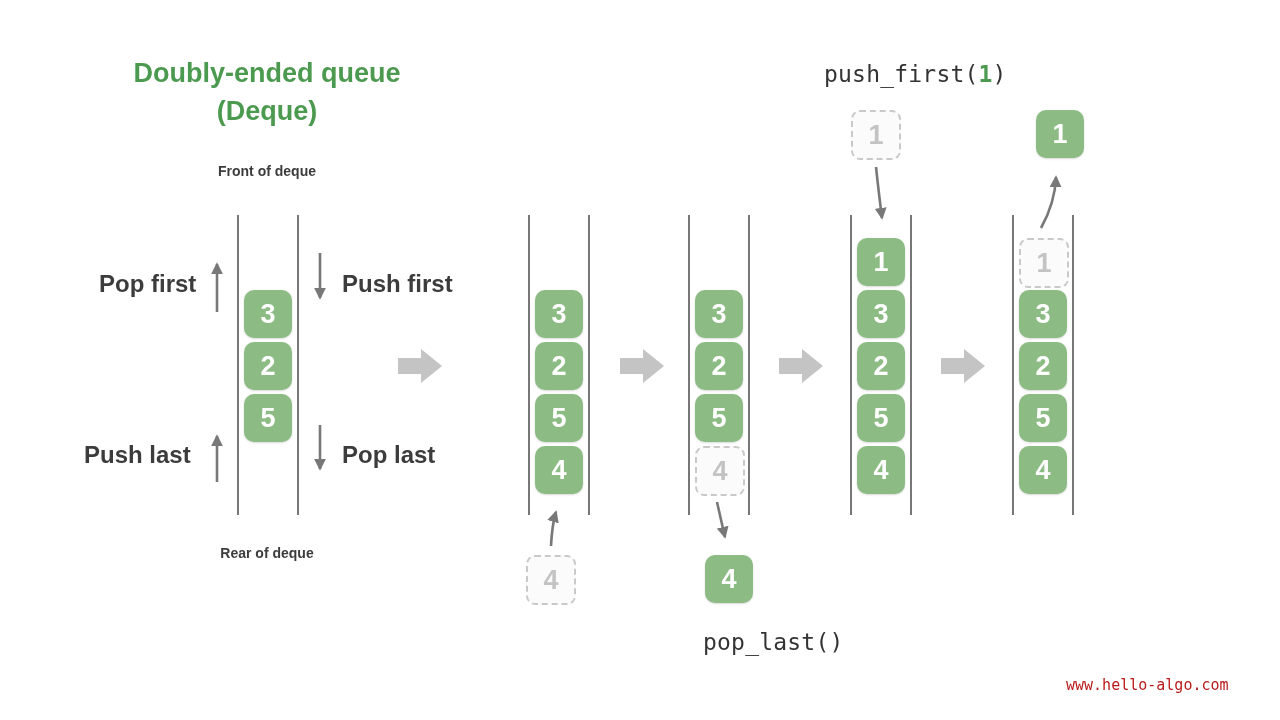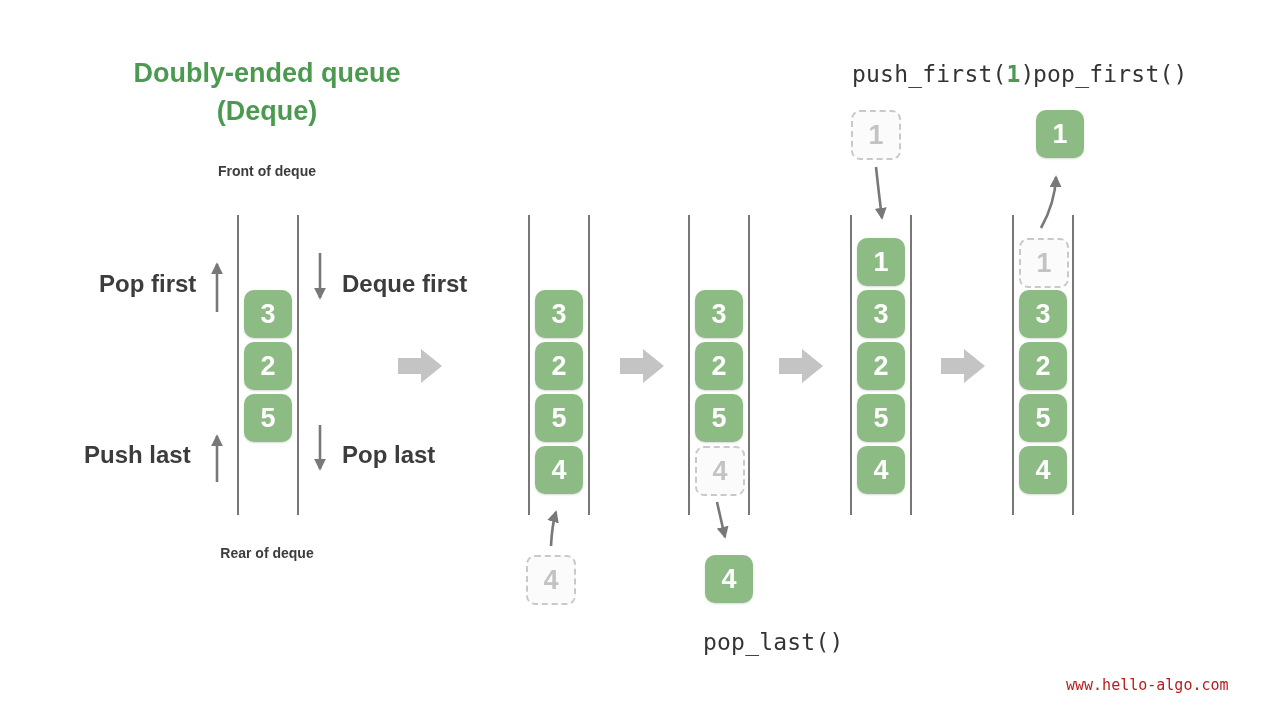--- a/index.html
+++ b/index.html
@@ -104,21 +104,21 @@
     </g>
   </svg>
 
   <div class="abs title-line" style="left:267px;top:58px;">Doubly-ended queue</div>
   <div class="abs title-line" style="left:267px;top:96px;">(Deque)</div>
 
   <div class="abs bold-label centered" style="left:267px;top:163px;">Front of deque</div>
   <div class="abs bold-label centered" style="left:267px;top:545px;">Rear of deque</div>
 
   <div class="abs bold-label" style="left:99px;top:270px;">Pop first</div>
-  <div class="abs bold-label" style="left:342px;top:270px;">Deque first</div>
+  <div class="abs bold-label" style="left:342px;top:270px;">Push first</div>
   <div class="abs bold-label" style="left:84px;top:441px;">Push last</div>
   <div class="abs bold-label" style="left:342px;top:441px;">Pop last</div>
 
   <div class="abs cell" style="left:244px;top:290px;">3</div>
   <div class="abs cell" style="left:244px;top:342px;">2</div>
   <div class="abs cell" style="left:244px;top:394px;">5</div>
 
   <div class="abs cell" style="left:535px;top:290px;">3</div>
   <div class="abs cell" style="left:535px;top:342px;">2</div>
   <div class="abs cell" style="left:535px;top:394px;">5</div>
@@ -140,18 +140,17 @@
   <div class="abs cell" style="left:1019px;top:342px;">2</div>
   <div class="abs cell" style="left:1019px;top:394px;">5</div>
   <div class="abs cell" style="left:1019px;top:446px;">4</div>
 
   <div class="abs cell ghost" style="left:526px;top:555px;">4</div>
   <div class="abs cell" style="left:705px;top:555px;">4</div>
   <div class="abs cell ghost" style="left:851px;top:110px;">1</div>
   <div class="abs cell" style="left:1036px;top:110px;">1</div>
 
   <div class="abs code" style="left:703px;top:629px;">pop_last()</div>
-  <div class="abs code" style="left:824px;top:61px;margin-left:28px;"><span>push_first(</span><span class="arg">1</span><span>)</span></div>
-  <div class="abs code" style="left:1033px;top:61px;">pop_first()</div>
+  <div class="abs code" style="left:824px;top:61px;"><span>push_first(</span><span class="arg">1</span><span>)</span></div>
 
   <div class="abs watermark" style="left:1066px;top:676px;">www.hello-algo.com</div>
 
 </div>
 
 </body></html>

